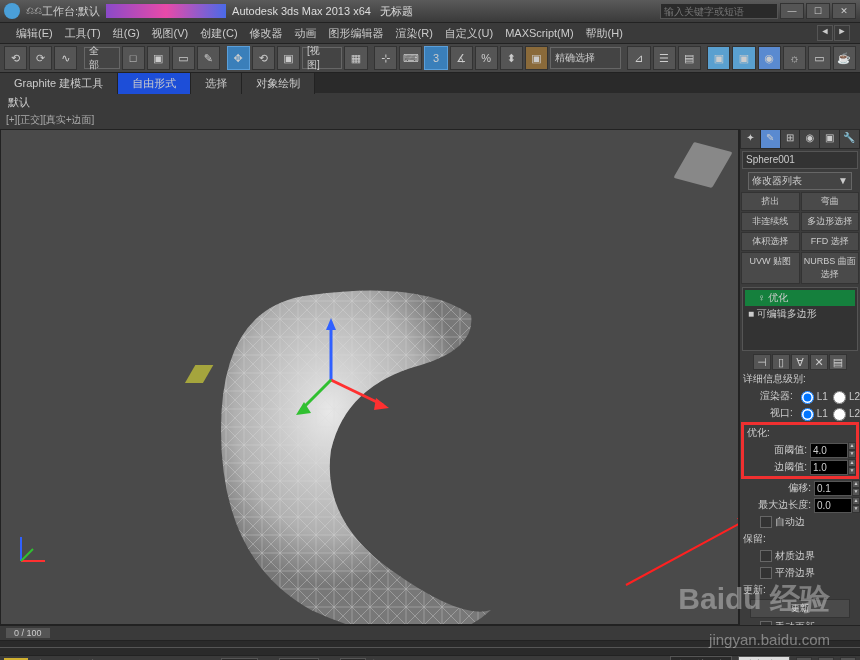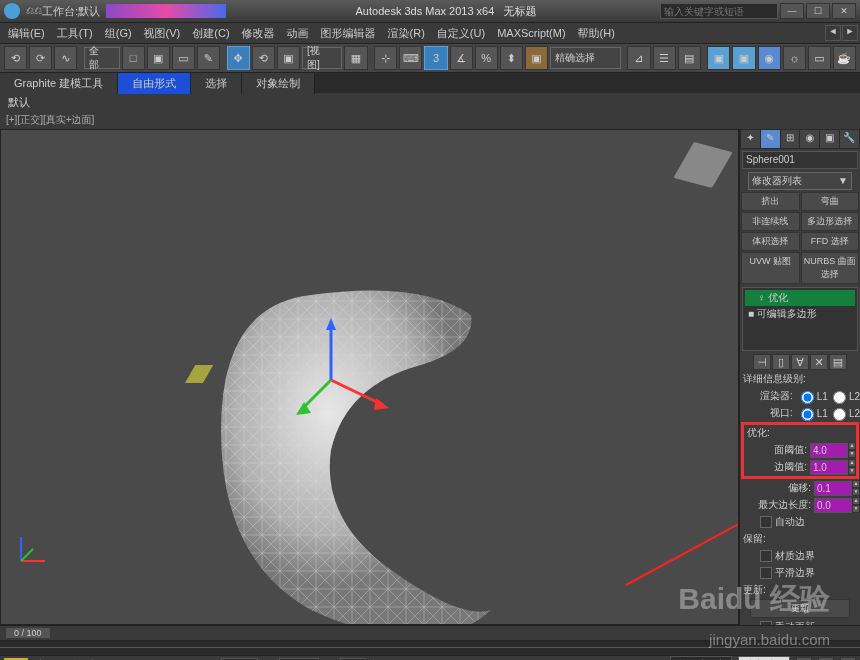--- a/index.html
+++ b/index.html
@@ -1,22 +1,22 @@
 <!DOCTYPE html>
 <html><head>
 <meta charset="utf-8">
 <style>
 html,body{margin:0;padding:0;width:860px;height:660px;background:#3a3a3a;font-family:"SimSun",Arial,sans-serif;font-size:11px;color:#ccc;overflow:hidden;position:relative}
 .titlebar{height:22px;background:linear-gradient(#5a5a5a,#3a3a3a);display:flex;align-items:center;padding:0 4px;border-bottom:1px solid #222}
 .titlebar .logo{width:16px;height:16px;background:#4a9fd8;border-radius:8px;margin-right:6px}
 .titlebar .grad{width:120px;height:14px;background:linear-gradient(90deg,#8a4ac8,#e84aa8,#4a6ae8);margin:0 6px}
-.titlebar .title{flex:1;text-align:center;color:#ddd;font-size:11px}
+.titlebar .title{flex:1;text-align:left;color:#ddd;font-size:11px}
 .titlebar .search{width:110px;height:14px;background:#2a2a2a;border:1px solid #555;font-size:10px;color:#888;padding:0 3px}
 .titlebar .winbtn{width:22px;height:14px;background:#555;margin-left:2px;border:1px solid #333;display:flex;align-items:center;justify-content:center;font-size:9px}
-.menubar{height:20px;background:#3a3a3a;display:flex;align-items:center;padding:0 2px;border-bottom:1px solid #222}
+.menubar{height:20px;background:#3a3a3a;display:flex;align-items:center;padding:0 10px;border-bottom:1px solid #222}
 .menubar span{padding:0 6px;font-size:11px;cursor:default}
 .menubar .arrows{margin-left:auto;display:flex;gap:1px}
 .menubar .arr{width:14px;height:14px;background:#3a3a3a;border:1px solid #555;font-size:9px;text-align:center}
 .toolbar{height:28px;background:#454545;display:flex;align-items:center;padding:0 4px;gap:2px;border-bottom:1px solid #222}
 .tbtn{width:24px;height:22px;background:#555;border:1px solid #333;display:flex;align-items:center;justify-content:center;font-size:11px}
 .tbtn.active{background:#3a7fba;border-color:#5a9fda}
 .tbtn.orange{background:#8a6a3a}
 .tsel{height:20px;background:#444;border:1px solid #666;padding:0 12px 0 4px;font-size:10px;display:flex;align-items:center}
 .tsep{width:3px}
 .tabbar{height:20px;background:#2a2a2a;display:flex;align-items:flex-start}
@@ -29,21 +29,21 @@
 .rightpanel{width:120px;background:#3c3c3c;border-left:1px solid #222;display:flex;flex-direction:column}
 .rp-tabs{height:18px;background:#2a2a2a;display:flex;gap:1px;padding:1px}
 .rp-tab{flex:1;background:#444;font-size:10px;text-align:center;line-height:16px}
 .rp-name{height:16px;background:#333;border:1px solid #555;margin:2px;padding:0 3px;font-size:10px;line-height:16px}
 .rp-sel{height:16px;background:#444;border:1px solid #666;margin:1px 8px;font-size:10px;padding:0 3px;line-height:16px;display:flex}
 .rp-sel span{flex:1}
 .rp-grid{display:grid;grid-template-columns:1fr 1fr;gap:1px;padding:1px}
 .rp-btn{background:#4a4a4a;border:1px solid #333;font-size:9px;text-align:center;padding:2px 0}
 .rp-row{display:flex;align-items:center;height:16px;margin:1px 0;font-size:10px}
 .rp-row .lbl{flex:1;text-align:right;padding-right:3px}
-.rp-row .val{width:32px;background:#a21caf;border:1px solid #555;padding:0 2px;text-align:left;height:13px;line-height:13px}
+.rp-row .val{width:32px;background:#000000;border:1px solid #555;padding:0 2px;text-align:left;height:13px;line-height:13px}
 .rp-row .spn{width:8px;display:flex;flex-direction:column}
 .rp-row .spn i{height:6px;background:#555;border:1px solid #333;font-size:5px;text-align:center;line-height:5px}
 .rp-chk{width:10px;height:10px;background:#333;border:1px solid #666;margin-right:3px;display:inline-block}
 .redbox{border:3px solid #f03030;margin:1px}
 .rp-text{font-size:10px;padding:1px 3px}
 .timeline{height:14px;background:#3a3a3a;display:flex;align-items:center;font-size:9px;padding:0 6px;border-top:1px solid #222}
 .timescrub{height:14px;background:#2a2a2a;border-top:1px solid #222;position:relative}
 .timescrub::before{content:"";position:absolute;left:0;right:0;top:6px;height:1px;background:#555}
 .status{height:18px;background:#3a3a3a;display:flex;align-items:center;gap:6px;padding:0 4px;font-size:10px;border-top:1px solid #222}
 .status .box{background:#2a2a2a;border:1px solid #555;padding:1px 5px}

